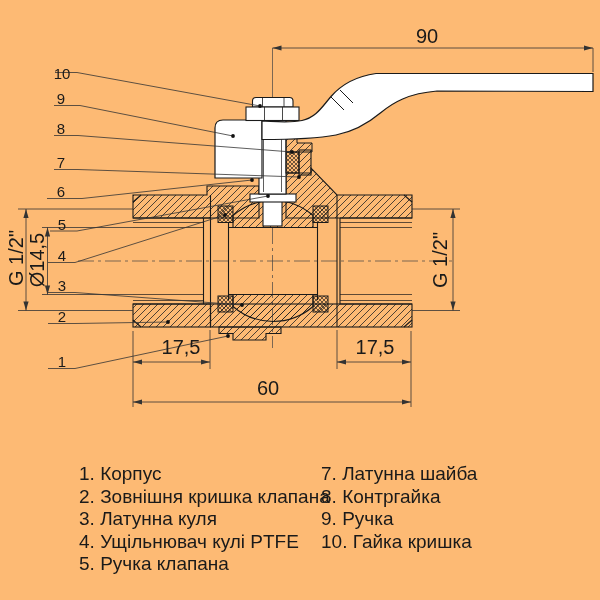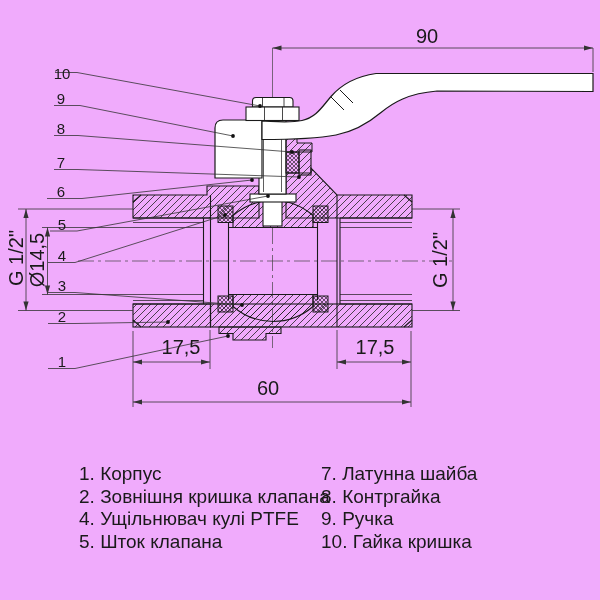--- a/index.html
+++ b/index.html
@@ -1,16 +1,16 @@
 <!DOCTYPE html>
 <html><head>
 <meta charset="utf-8">
 <style>
   html,body{margin:0;padding:0;background:#fff;}
-  #stage{position:relative;width:600px;height:600px;background:#f0abfc;overflow:hidden;
+  #stage{position:relative;width:600px;height:600px;background:#fdba74;overflow:hidden;
          font-family:"Liberation Sans",sans-serif;color:#1a1a1a;}
   #drawing{position:absolute;left:0;top:0;}
   .txt{position:absolute;transform:translate(-50%,-50%);white-space:nowrap;
        font-family:"Liberation Sans",sans-serif;color:#1a1a1a;}
   .dim{font-size:20px;}
   .rot{transform:translate(-50%,-50%) rotate(-90deg);}
   .co{font-size:15px;}
   .plist{position:absolute;top:463px;left:0;width:600px;font-size:19px;line-height:22.5px;}
   .pcol{position:absolute;top:0;}
   .pcol.left{left:35px;}
@@ -210,22 +210,23 @@
 <span class="txt co" style="left:62px;top:224px;">5</span>
 <span class="txt co" style="left:62px;top:255px;">4</span>
 <span class="txt co" style="left:62px;top:285px;">3</span>
 <span class="txt co" style="left:62px;top:316px;">2</span>
 <span class="txt co" style="left:62px;top:361px;">1</span>
 
 <div class="plist">
   <div class="pcol left">
     <span class="prow"><span>1.</span>&nbsp;<span>Корпус</span></span>
     <span class="prow"><span>2.</span>&nbsp;<span>Зовнішня кришка клапана</span></span>
+    <span class="prow"><span>3.</span>&nbsp;<span>Латунна куля</span></span>
     <span class="prow"><span>4.</span>&nbsp;<span>Ущільнювач кулі PTFE</span></span>
-    <span class="prow"><span>5.</span>&nbsp;<span>Шток клапана</span></span>
+    <span class="prow"><span>5.</span>&nbsp;<span>Ручка клапана</span></span>
   </div>
   <div class="pcol right">
     <span class="prow"><span>7.</span>&nbsp;<span>Латунна шайба</span></span>
     <span class="prow"><span>8.</span>&nbsp;<span>Контргайка</span></span>
     <span class="prow"><span>9.</span>&nbsp;<span>Ручка</span></span>
     <span class="prow"><span>10.</span>&nbsp;<span>Гайка кришка</span></span>
   </div>
 </div>
 
 </div>

